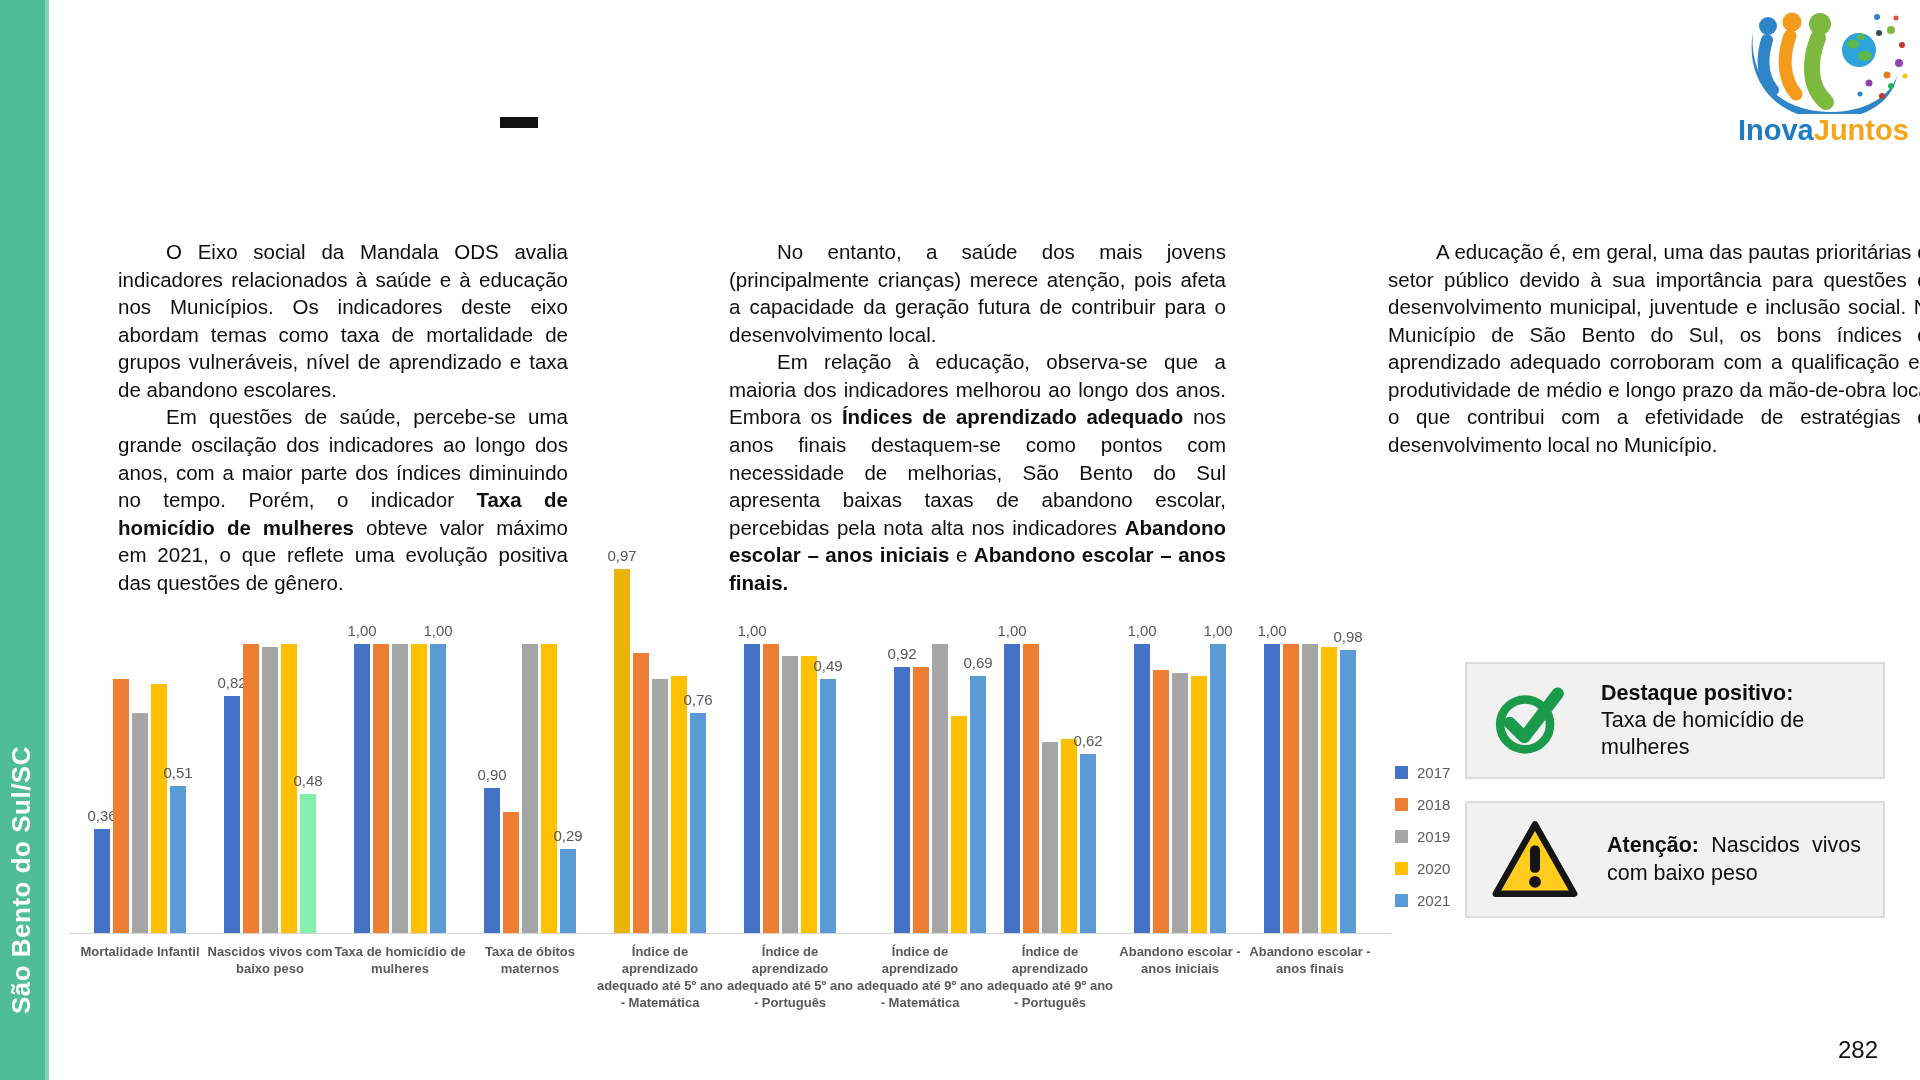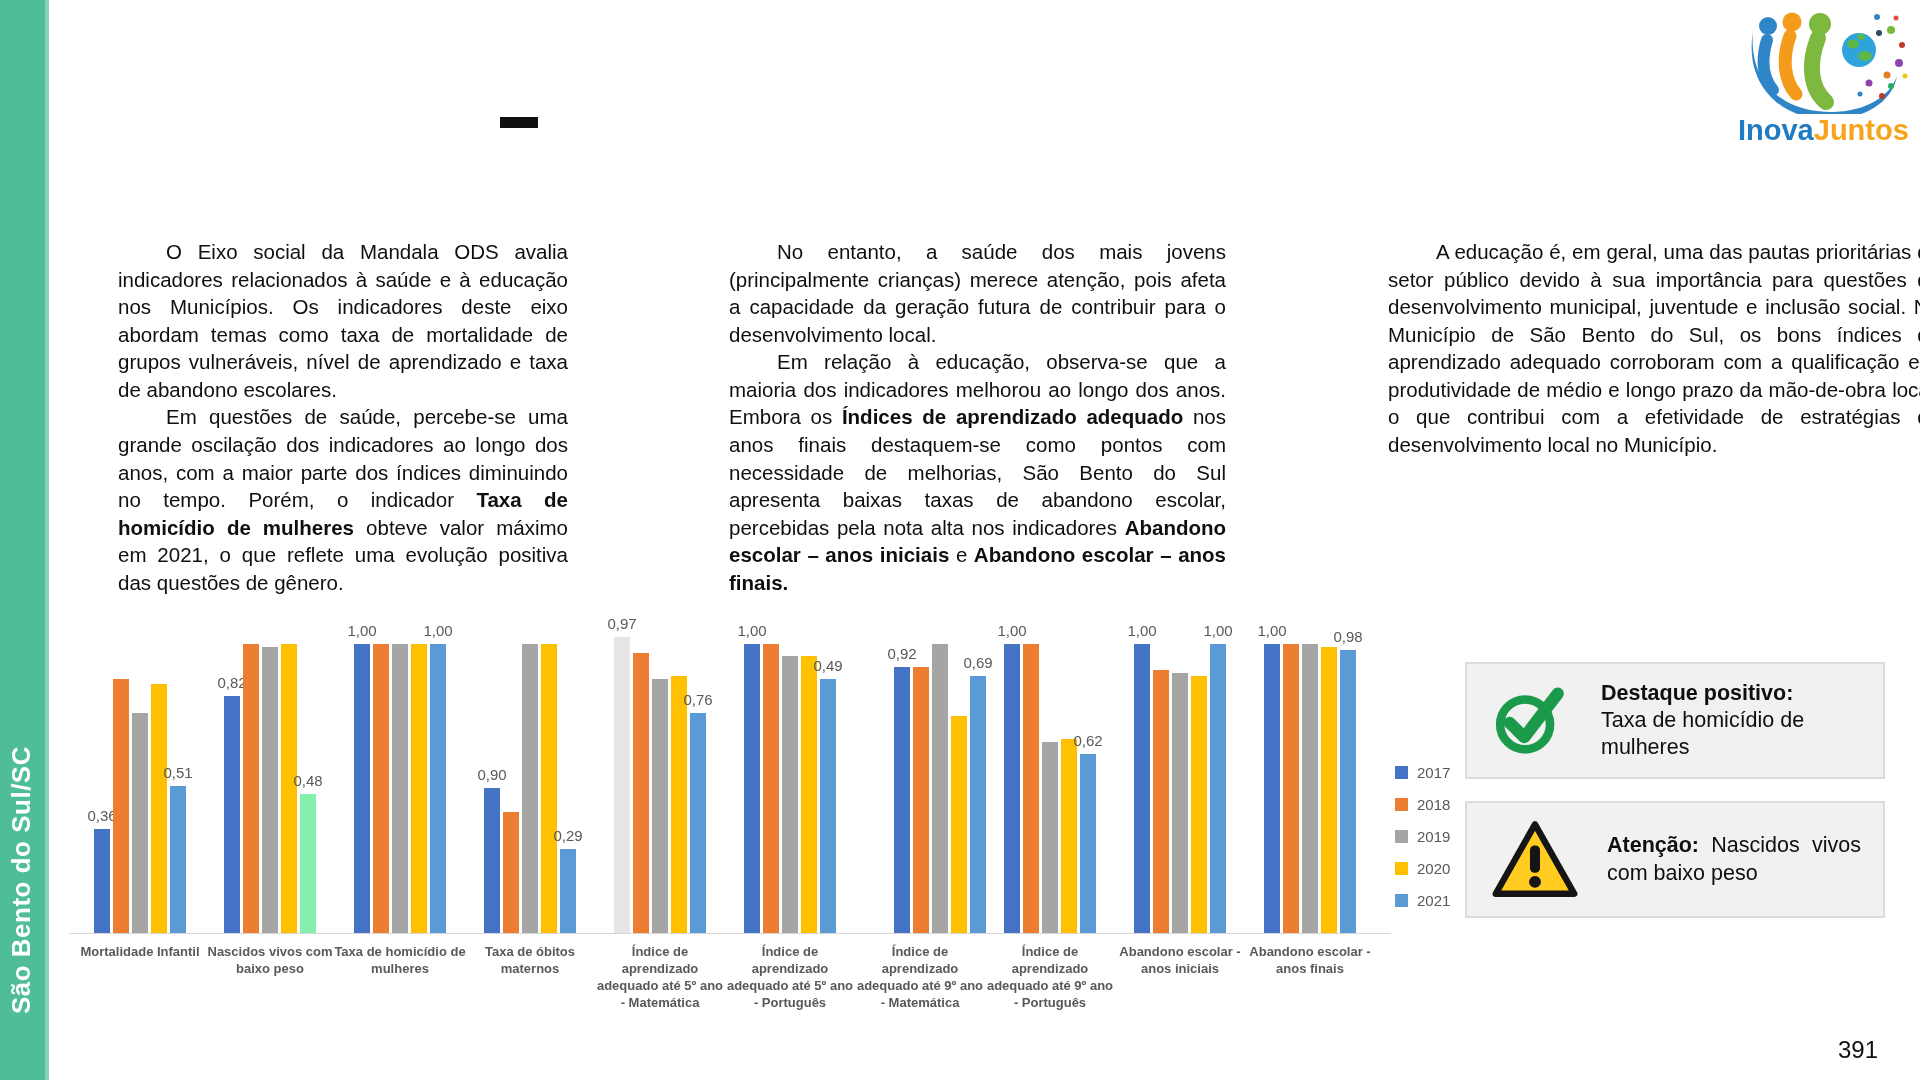--- a/index.html
+++ b/index.html
@@ -167,21 +167,21 @@
           <div class="bar" style="height: 289px; background: rgb(165, 165, 165);"></div>
           <div class="bar" style="height: 289px; background: rgb(255, 192, 0);"></div>
           <div class="bar" style="height: 84px; background: rgb(91, 155, 213);">
             <span class="bar-label" style="color: rgb(89, 89, 89);">0,29</span>
           </div>
         </div>
         <div class="cat-label">Taxa de óbitos maternos</div>
       </div>
       <div class="cat-col">
         <div class="bars">
-          <div class="bar" style="height: 296px; background: #e5e5e5;">
+          <div class="bar" style="height: 364px; background: #eab308;">
             <span class="bar-label" style="color: rgb(89, 89, 89);">0,97</span>
           </div>
           <div class="bar" style="height: 280px; background: rgb(237, 125, 49);"></div>
           <div class="bar" style="height: 254px; background: rgb(165, 165, 165);"></div>
           <div class="bar" style="height: 257px; background: rgb(255, 192, 0);"></div>
           <div class="bar" style="height: 220px; background: rgb(91, 155, 213);">
             <span class="bar-label" style="color: rgb(89, 89, 89);">0,76</span>
           </div>
         </div>
         <div class="cat-label">Índice de aprendizado adequado até 5º ano - Matemática</div>
@@ -298,13 +298,13 @@
     <path d="M50,7 L93,83 L7,83 Z" fill="#FFCC1F" stroke="#151515" stroke-width="7" stroke-linejoin="round"></path>
     <rect x="44.5" y="30" width="11" height="30" rx="5" fill="#151515"></rect>
     <circle cx="50" cy="70" r="6.5" fill="#151515"></circle>
   </svg>
   <div class="callout-text">
     <span class="callout-title">Atenção:</span>
     <span>Nascidos vivos com baixo peso</span>&nbsp;
   </div>
 </div>
 
-<div class="page-number">391</div>
+<div class="page-number">282</div>
 
 </body></html>

